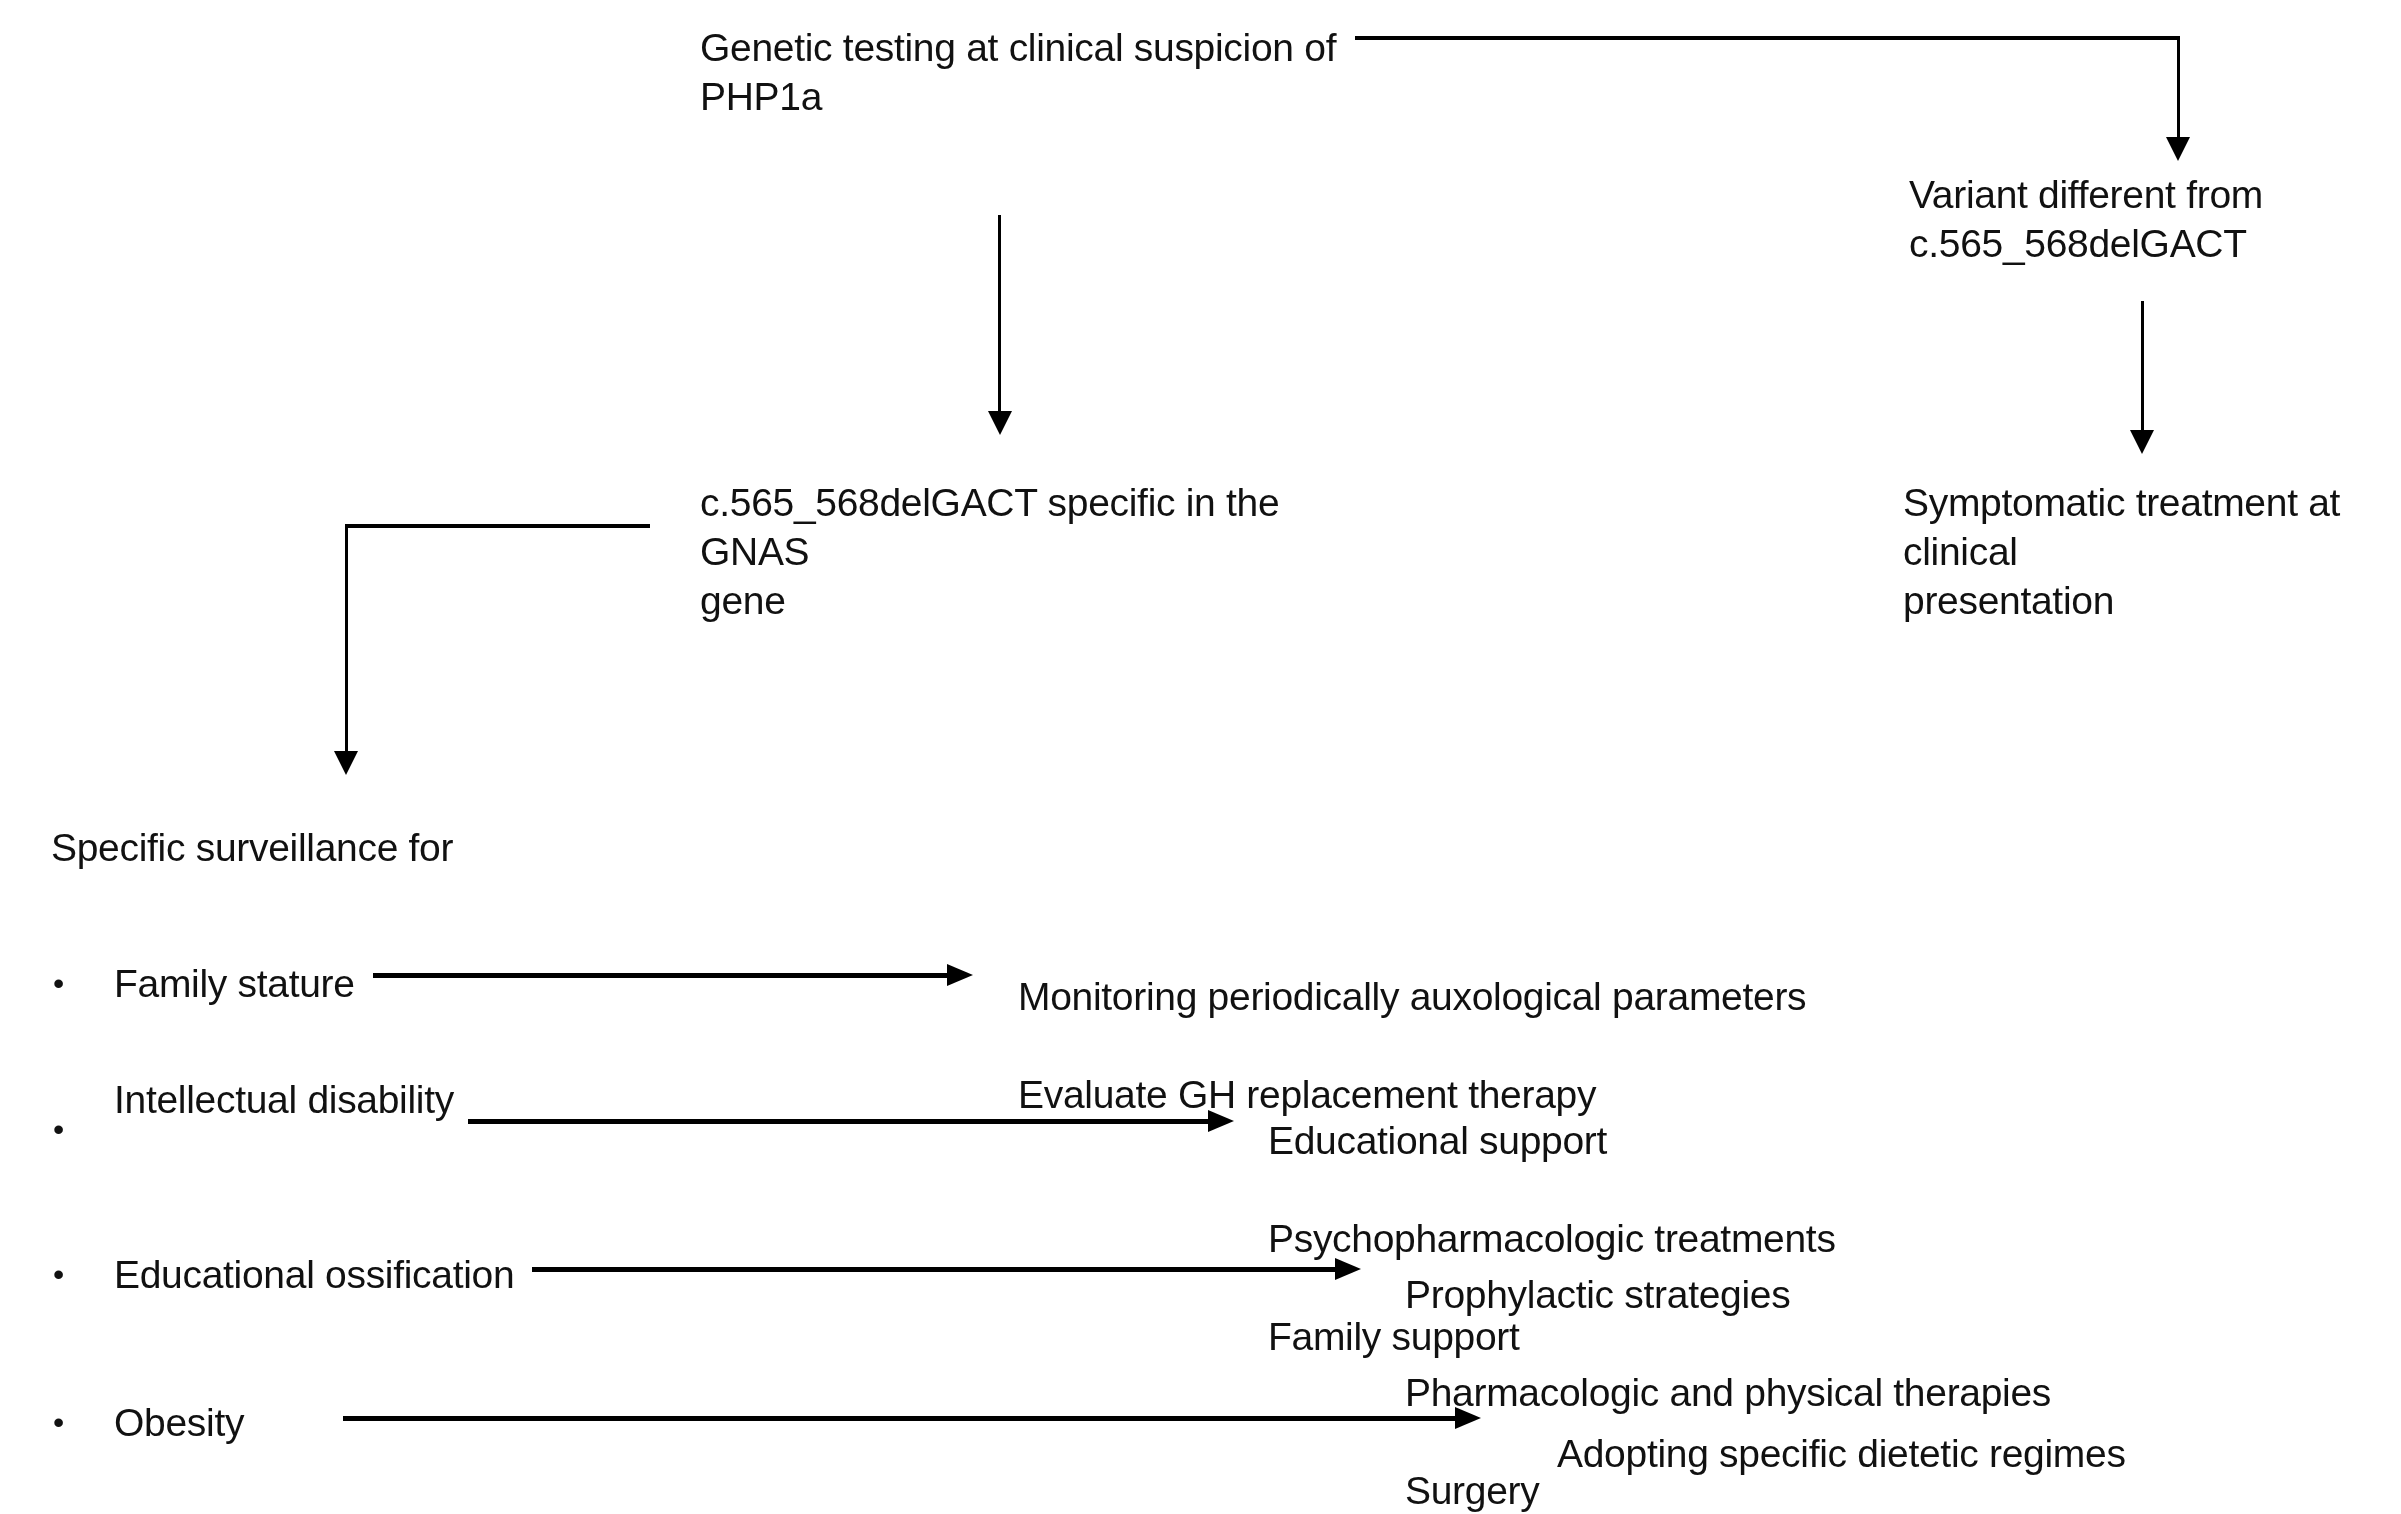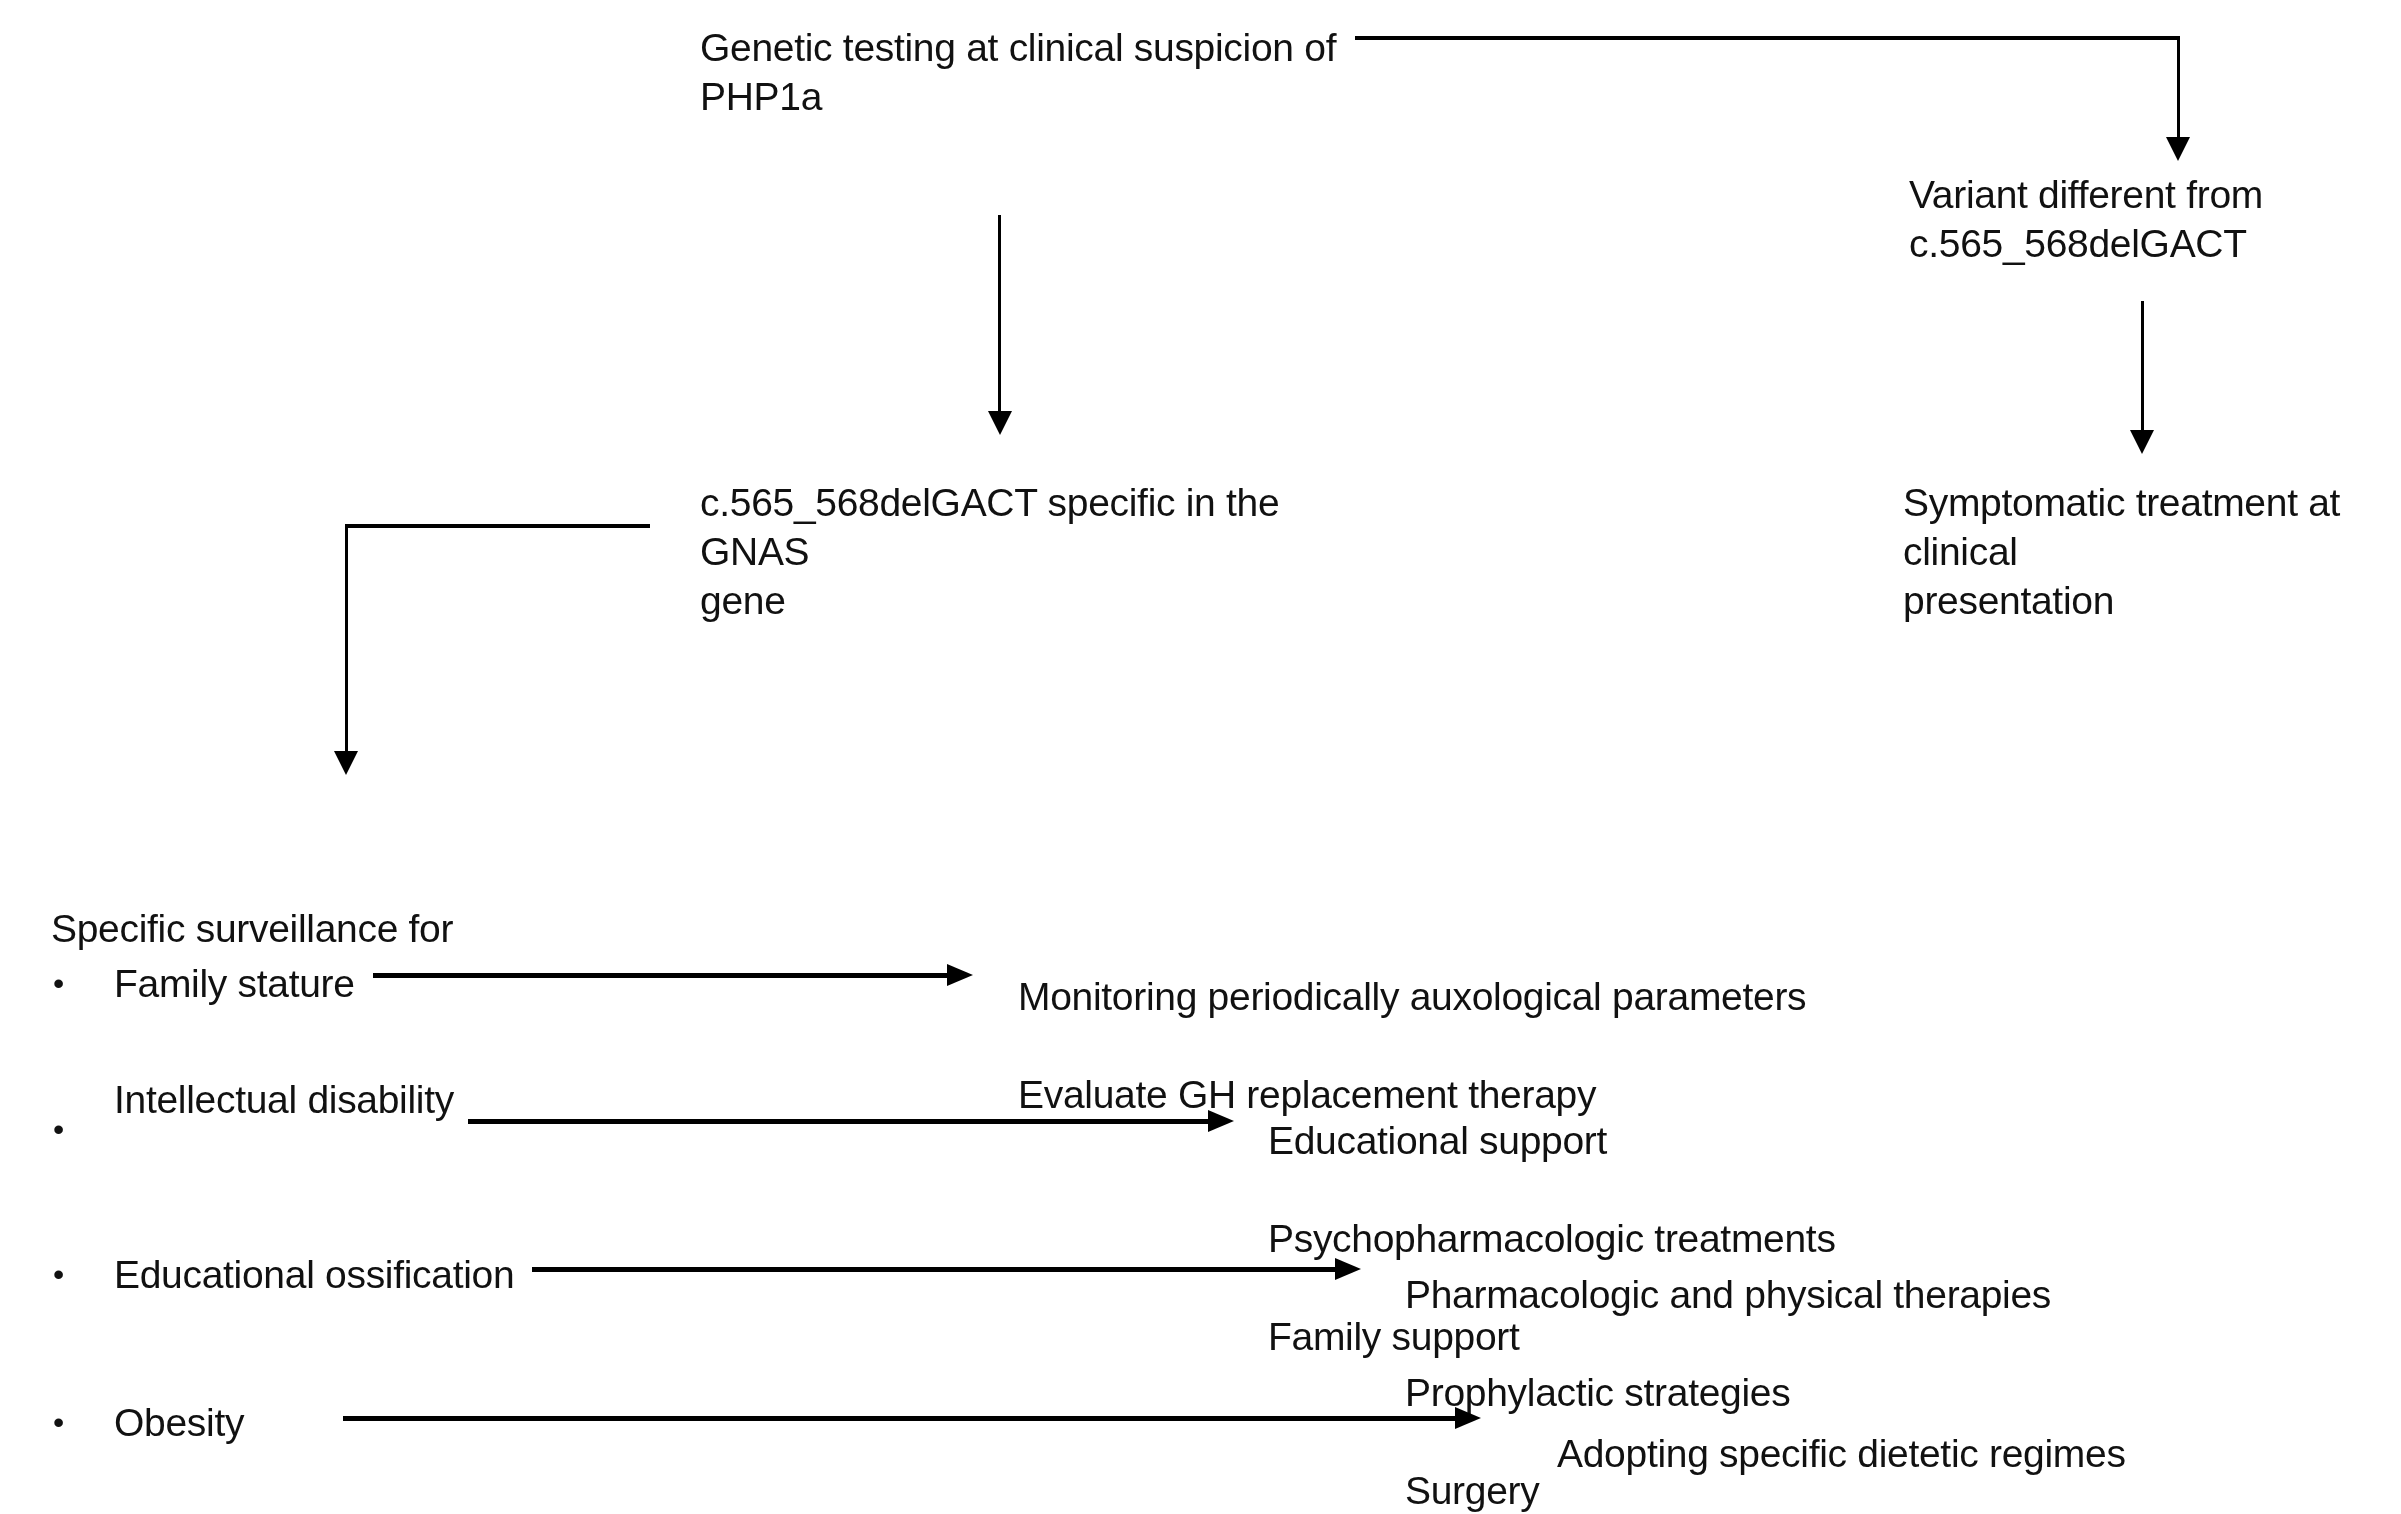--- a/index.html
+++ b/index.html
@@ -79,21 +79,21 @@
   <div class="txt" style="left:700px; top:478px; width:631px;">c.565_568delGACT specific in the GNAS
 gene</div>
 
   <div class="txt" style="left:1903px; top:478px; width:541px;">Symptomatic treatment at clinical
 presentation</div>
 
   <div class="shaft-h" style="left:345px; top:524px; width:305px;"></div>
   <div class="shaft-v" style="left:345px; top:524px; height:228px;"></div>
   <div class="head-down" style="left:334px; top:751px;"></div>
 
-  <div class="txt nowrap" style="left:51px; top:904px;">Specific surveillance for</div>
+  <div class="txt nowrap" style="left:51px; top:823px;">Specific surveillance for</div>
 
   <span class="bullet-dot" style="left:53px; top:959px;">•</span>
   <div class="txt nowrap" style="left:114px; top:959px;">Family stature</div>
   <div class="shaft-h" style="left:373px; top:973px; width:577px; height:4.8px;"></div>
   <div class="head-right" style="left:947px; top:964px;"></div>
   <div class="txt" style="left:1018px; top:923px;">
     <div class="nowrap">Monitoring periodically auxological parameters</div>
     <div class="nowrap">Evaluate GH replacement therapy</div>
   </div>
 
@@ -105,22 +105,22 @@
     <div class="nowrap">Educational support</div>
     <div class="nowrap">Psychopharmacologic treatments</div>
     <div class="nowrap">Family support</div>
   </div>
 
   <span class="bullet-dot" style="left:53px; top:1250px;">•</span>
   <div class="txt nowrap" style="left:114px; top:1250px;">Educational ossification</div>
   <div class="shaft-h" style="left:532px; top:1267px; width:805px; height:4.8px;"></div>
   <div class="head-right" style="left:1335px; top:1258px;"></div>
   <div class="txt" style="left:1405px; top:1221px;">
+    <div class="nowrap">Prophylactic strategies</div>
     <div class="nowrap">Pharmacologic and physical therapies</div>
-    <div class="nowrap">Prophylactic strategies</div>
     <div class="nowrap">Surgery</div>
   </div>
 
   <span class="bullet-dot" style="left:53px; top:1398px;">•</span>
   <div class="txt nowrap" style="left:114px; top:1398px;">Obesity</div>
   <div class="shaft-h" style="left:343px; top:1416px; width:1115px; height:4.8px;"></div>
   <div class="head-right" style="left:1455px; top:1407px;"></div>
   <div class="txt" style="left:1557px; top:1380px;">
     <div class="nowrap">Adopting specific dietetic regimes</div>
     

